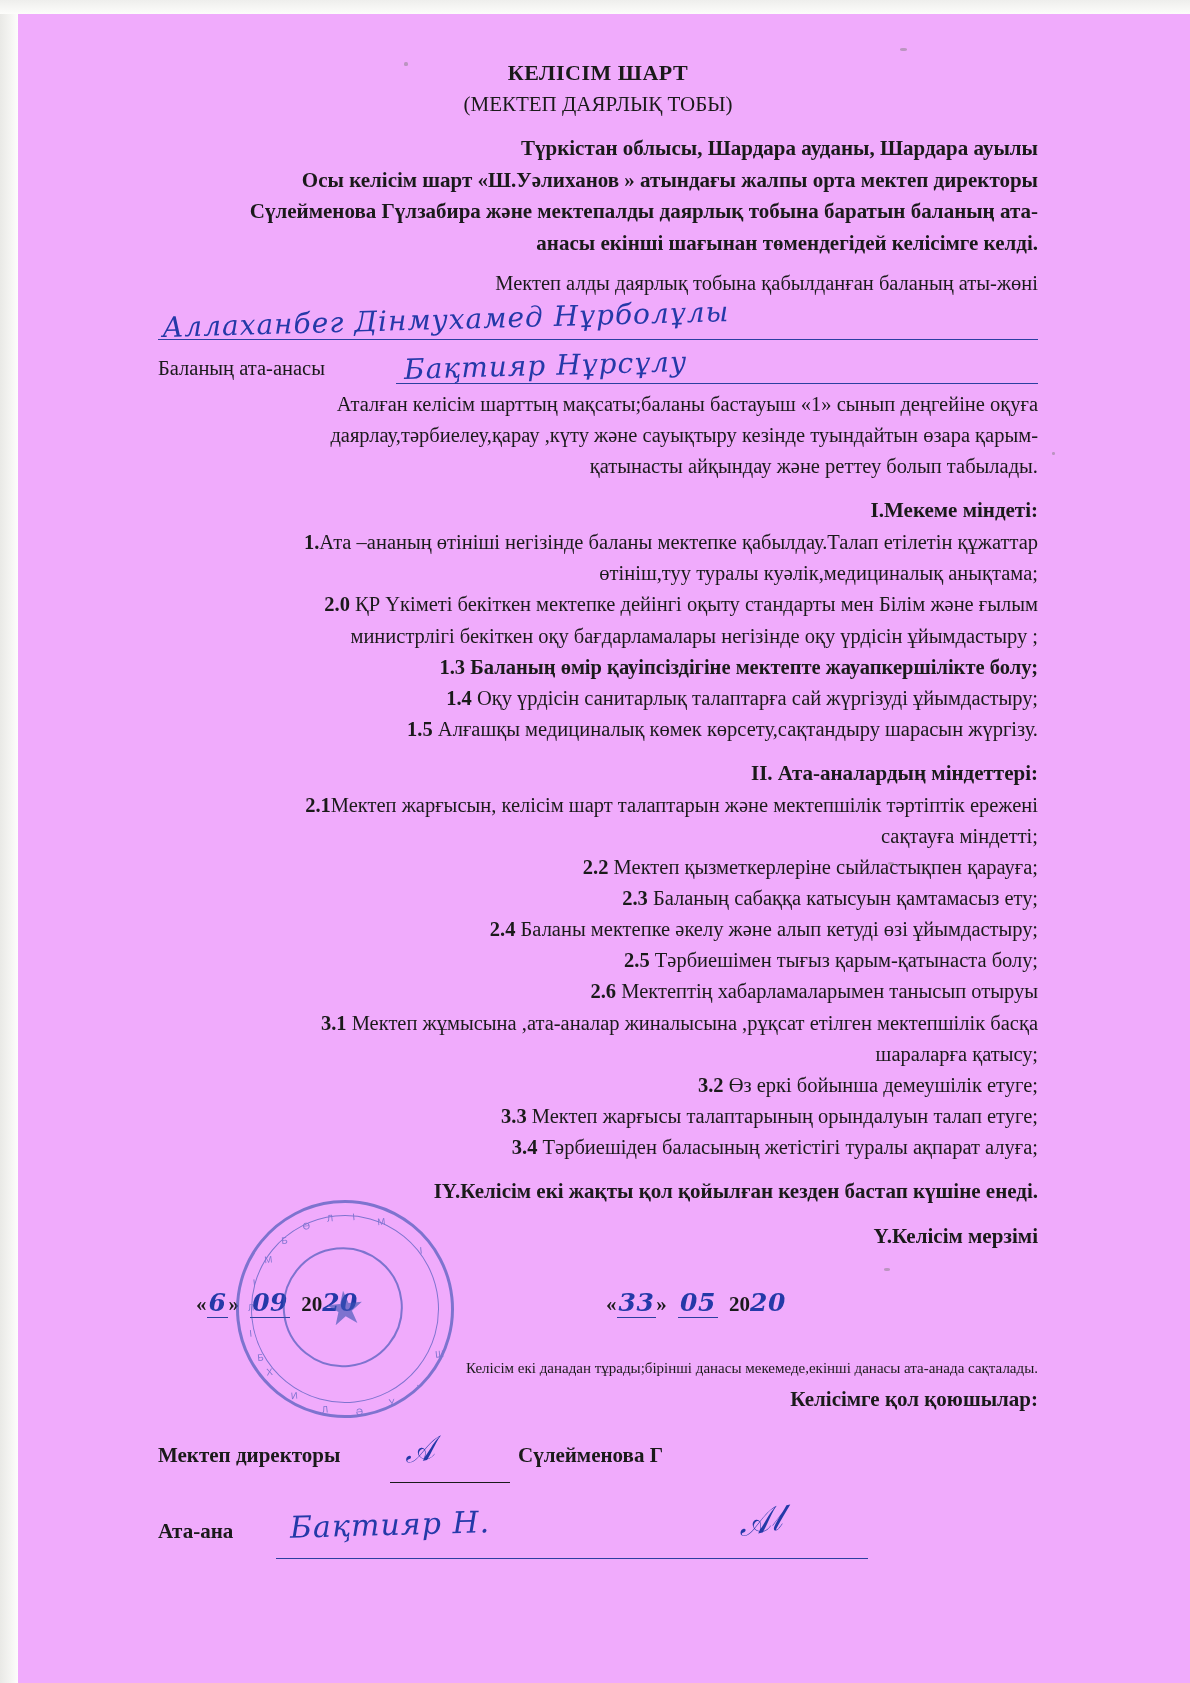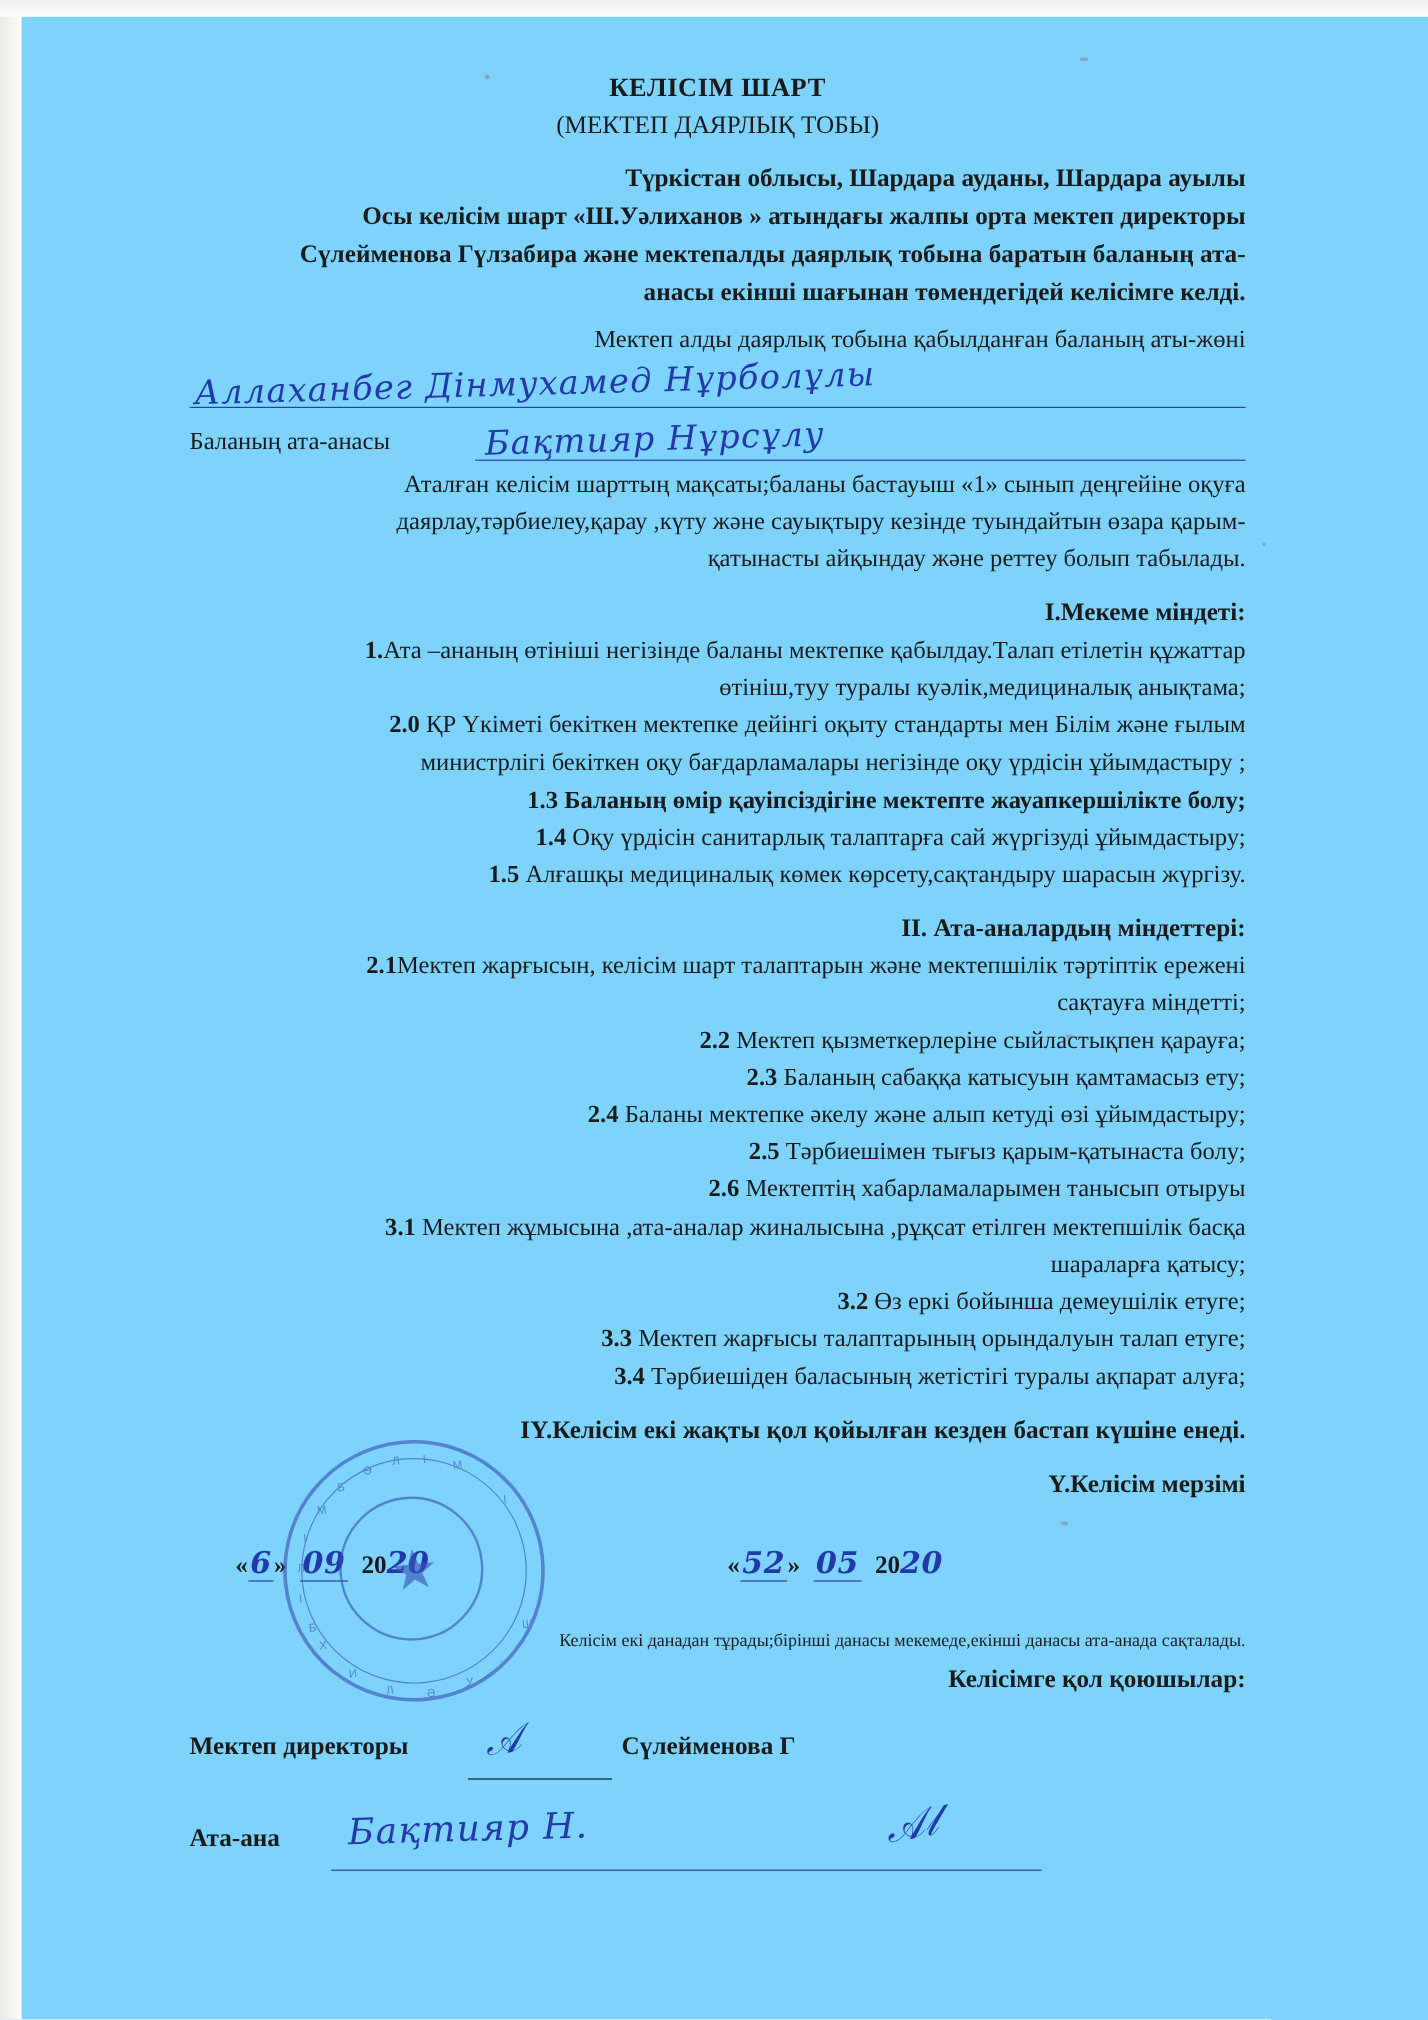--- a/index.html
+++ b/index.html
@@ -13,21 +13,21 @@
     position: relative;
     font-family: "Liberation Serif", serif;
     color: #1a1a1a;
     overflow: hidden;
   }
   .page {
     position: absolute;
     left: 0; top: 0;
     width: 1190px;
     height: 1683px;
-    background: #7dd3fc;
+    background: #f0abfc;
   }
   
   .scan-edge-left {
     position: absolute; left: 0; top: 0; width: 18px; height: 1683px;
     background: linear-gradient(to right, #e9e9e6, #fdfdfb);
   }
   .scan-edge-top {
     position: absolute; left: 0; top: 0; width: 1190px; height: 14px;
     background: linear-gradient(to bottom, #eeeeec, #fdfdfb);
   }
@@ -287,21 +287,21 @@
     <p class="section-head">IY.Келісім екі жақты қол қойылған кезден бастап күшіне енеді.</p>
     <p class="section-head">Y.Келісім мерзімі</p>
 
     <div class="dates">
       <div class="date-block date-left">
         <span>«</span><span class="date-hand date-underline">6</span><span>»</span>
         <span class="date-hand date-underline" style="margin-left:6px;">09</span>
         <span style="margin-left:6px;">20</span><span class="date-hand">20</span>
       </div>
       <div class="date-block date-right">
-        <span>«</span><span class="date-hand date-underline">52</span><span>»</span>
+        <span>«</span><span class="date-hand date-underline">33</span><span>»</span>
         <span class="date-hand date-underline" style="margin-left:6px;">05</span>
         <span style="margin-left:6px;">20</span><span class="date-hand">20</span>
       </div>
     </div>
 
     <p class="closing">Келісім екі данадан тұрады;бірінші данасы мекемеде,екінші данасы ата-анада сақталады.</p>
     <p class="signers-head">Келісімге қол қоюшылар:</p>
 
     <div class="sig-row sig-director">
       <span class="lbl">Мектеп директоры</span>

